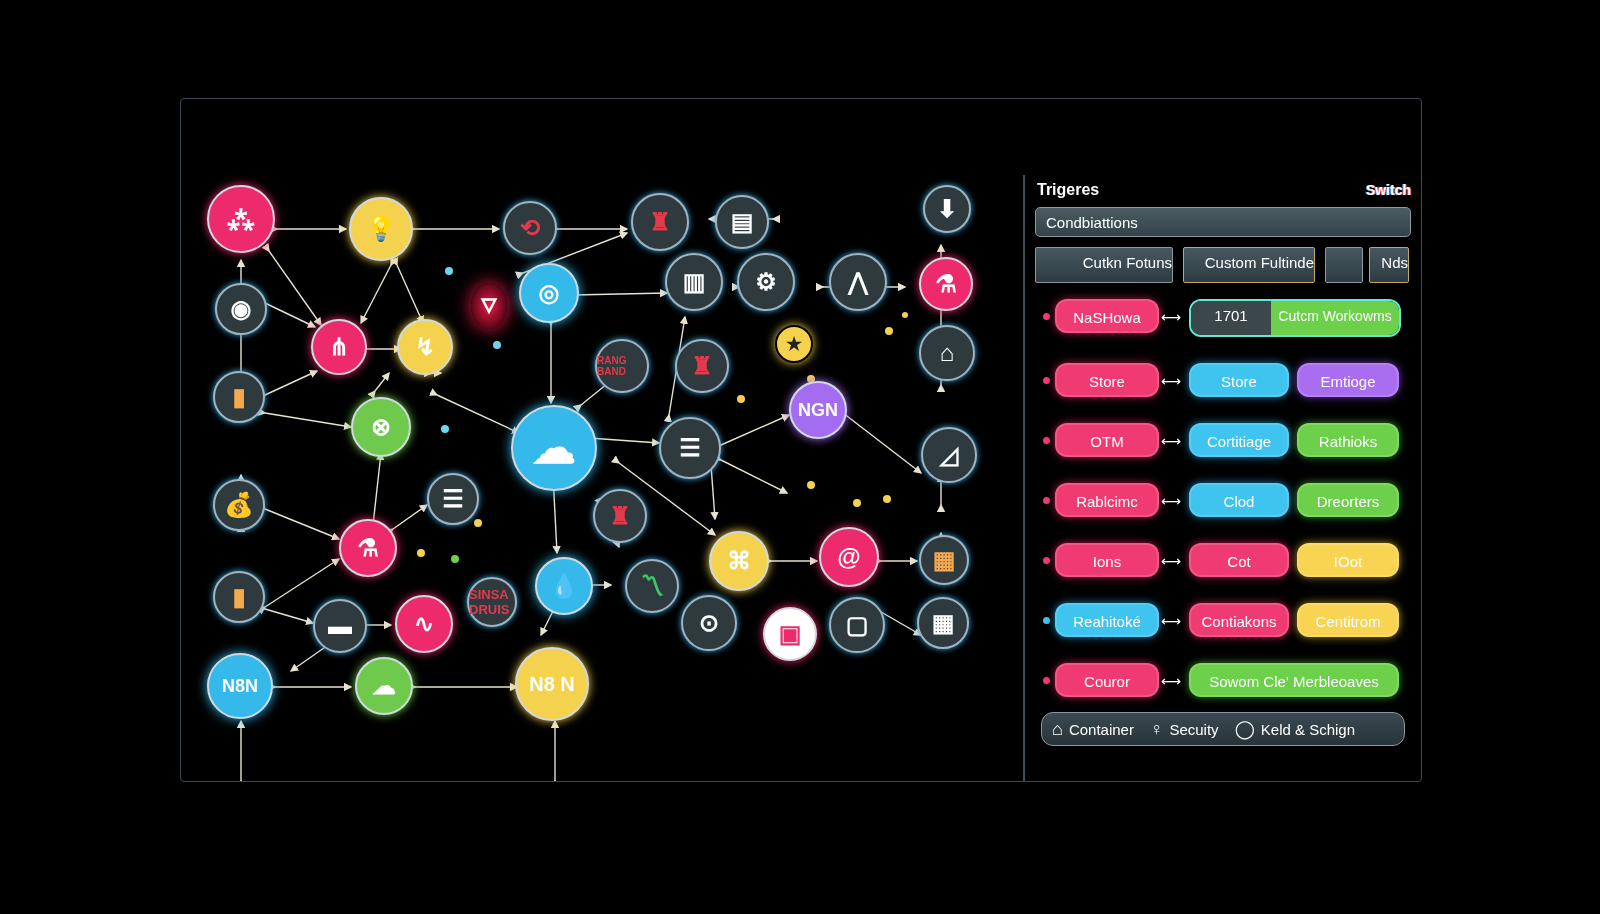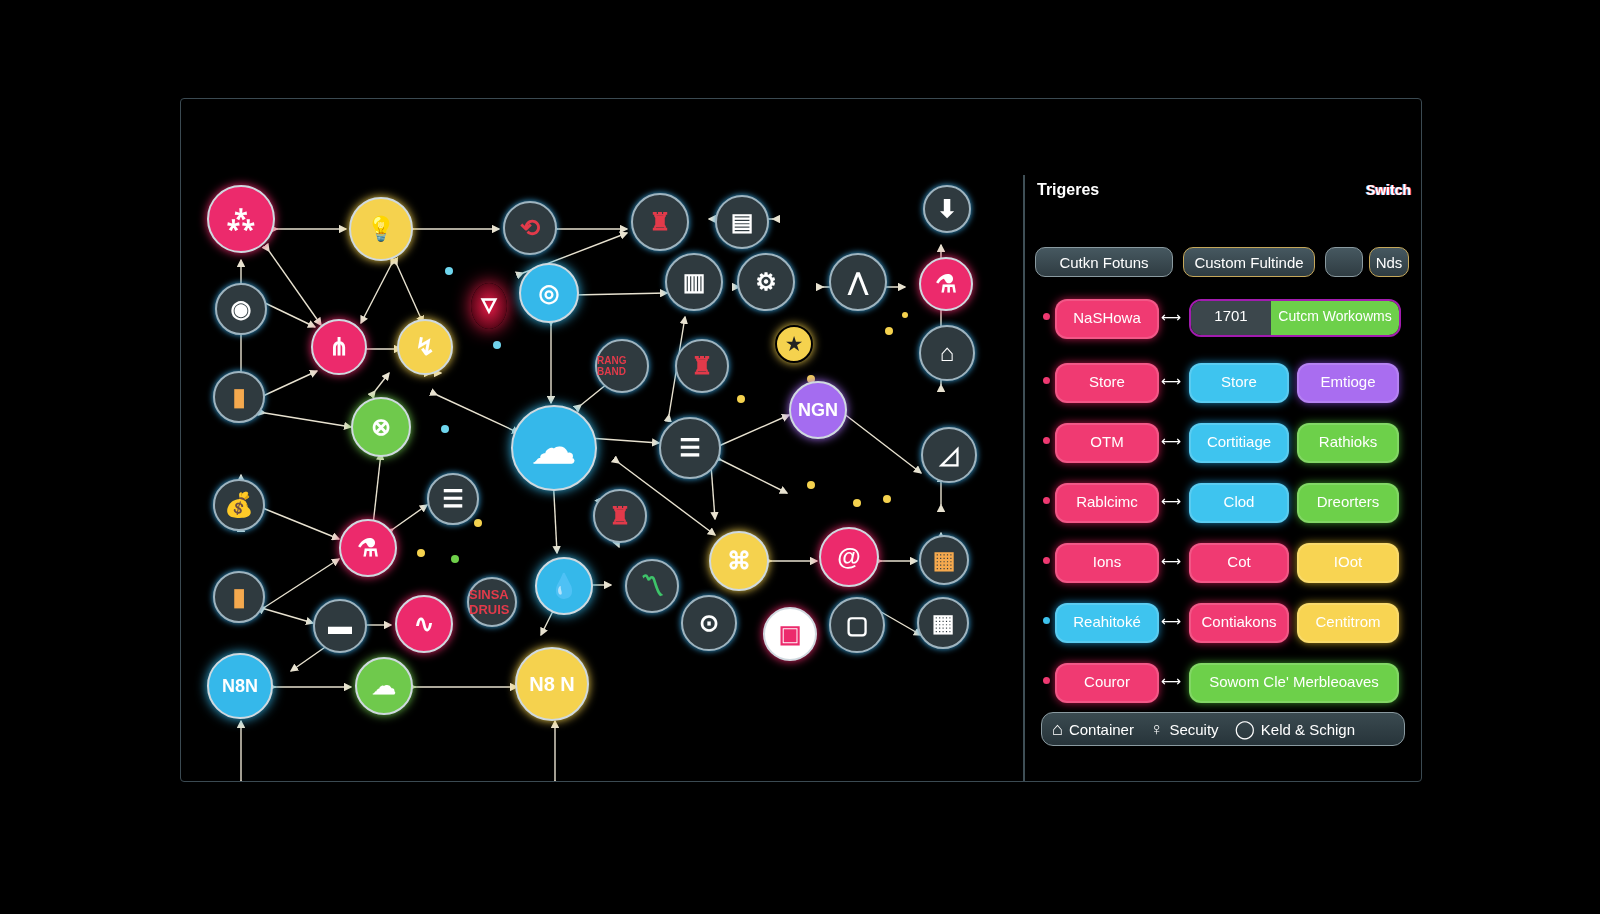--- a/index.html
+++ b/index.html
@@ -22,32 +22,32 @@
   .n-green{background:#6fc94c;box-shadow:0 0 10px #6fc94c;}
   .n-dark{background:#2f3a3f;border-color:#9fb4bf;box-shadow:0 0 6px #3aa6e0;}
   .n-purple{background:#a46cf0;box-shadow:0 0 10px #a46cf0;}
   .red{color:#e23a4a;}
   .webhook{position:absolute;left:488px;top:572px;width:328px;height:46px;border:1px solid #8a9aa0;border-radius:10px;background:linear-gradient(#3a4a50,#2b3a40);display:flex;align-items:center;padding-left:28px;box-sizing:border-box;font-size:16px;}
   .webhook .icons{margin-left:30px;font-size:26px;color:#f5e7c2;letter-spacing:8px;}
   .panel{position:absolute;left:846px;top:76px;width:392px;height:606px;}
   .panel-head{position:absolute;left:10px;top:6px;font-size:16px;font-weight:bold;}
   .switch{position:absolute;right:8px;top:7px;font-size:14px;font-weight:bold;color:#fff;text-shadow:1px 0 #f44,-1px 0 #4af;cursor:pointer;}
   .cond-bar{position:absolute;left:8px;top:32px;width:376px;height:30px;border:1px solid #8a9aa0;border-radius:5px;background:linear-gradient(#4a5b62,#34434a);font-size:15px;line-height:30px;padding-left:10px;box-sizing:border-box;cursor:pointer;}
-  .pbtn{position:absolute;top:72px;height:30px;border:1px solid #8a9aa0;border-radius:10px;background:linear-gradient(#465860,#2f3c42);font-size:15px;line-height:30px;text-align:center;box-sizing:border-box;cursor:pointer;}
+  .pbtn{position:absolute;top:72px;height:36px;border:1px solid #8a9aa0;border-radius:2px;background:linear-gradient(#465860,#2f3c42);font-size:15px;line-height:30px;text-align:right;box-sizing:border-box;cursor:pointer;}
   .pbtn.gold{border-color:#c5a75a;}
   .row{position:absolute;left:16px;height:36px;}
   .dot{position:absolute;left:0;top:14px;width:7px;height:7px;border-radius:50%;}
-  .pill{position:absolute;top:0;height:40px;border-radius:12px;font-size:15px;line-height:34px;text-align:center;box-sizing:border-box;border:2px solid rgba(255,255,255,.15);cursor:pointer;}
+  .pill{position:absolute;top:0;height:34px;border-radius:12px;font-size:15px;line-height:34px;text-align:center;box-sizing:border-box;border:2px solid rgba(255,255,255,.15);cursor:pointer;}
   .link{position:absolute;left:114px;top:10px;font-size:14px;color:#fff;}
   .p-pink{background:#f03a72;box-shadow:0 0 8px #b01848;}
   .p-blue{background:#3ec4ef;box-shadow:0 0 8px #1a7fb0;}
   .p-green{background:#6dd04a;box-shadow:0 0 8px #3a8a2a;}
   .p-purple{background:#a96df0;box-shadow:0 0 8px #6a3ab0;}
   .p-yellow{background:#f8d452;box-shadow:0 0 8px #a88a20;}
-  .split{position:absolute;left:146px;top:0;width:208px;height:34px;border-radius:12px;overflow:hidden;border:2px solid #a21caf;display:flex;}
+  .split{position:absolute;left:146px;top:0;width:208px;height:34px;border-radius:12px;overflow:hidden;border:2px solid #5eead4;display:flex;}
   .split .a{width:80px;background:#3c474c;text-align:center;line-height:30px;font-size:15px;}
   .split .b{flex:1;background:#6dd04a;text-align:center;line-height:30px;font-size:14px;}
   .footer{position:absolute;left:14px;top:537px;width:364px;height:34px;border:1px solid #8a9aa0;border-radius:12px;background:linear-gradient(#3a4a50,#27343a);display:flex;align-items:center;font-size:15px;padding-left:10px;box-sizing:border-box;}
   .footer .fi{display:flex;align-items:center;margin-right:16px;cursor:pointer;}
   .footer .fi span.g{font-size:18px;margin-right:6px;}
 </style>
 </head>
 <body>
 
 <div class="window">
@@ -271,20 +271,21 @@
       </div>
     <div class="node n-yellow" style="left:334px;top:472px;width:74px;height:74px;font-size:20px">
         <span>N8 N</span>
       </div>
 
   </div>
 
   <div class="panel">
     <div class="panel-head">Trigeres</div>
     <div class="switch">Switch</div>
+    <div class="cond-bar">Condbiattions</div>
 
     <div class="pbtn" style="left:8px;width:138px">Cutkn Fotuns</div>
     <div class="pbtn gold" style="left:156px;width:132px">Custom Fultinde</div>
     <div class="pbtn" style="left:298px;width:38px"></div>
     <div class="pbtn gold" style="left:342px;width:40px">Nds</div>
 
     <div class="row" style="top:124px">
       <div class="dot" style="background:#f03a72"></div>
       <div class="pill p-pink" style="left:12px;width:104px">NaSHowa</div>
       <div class="link" style="left:118px">⟷</div>

